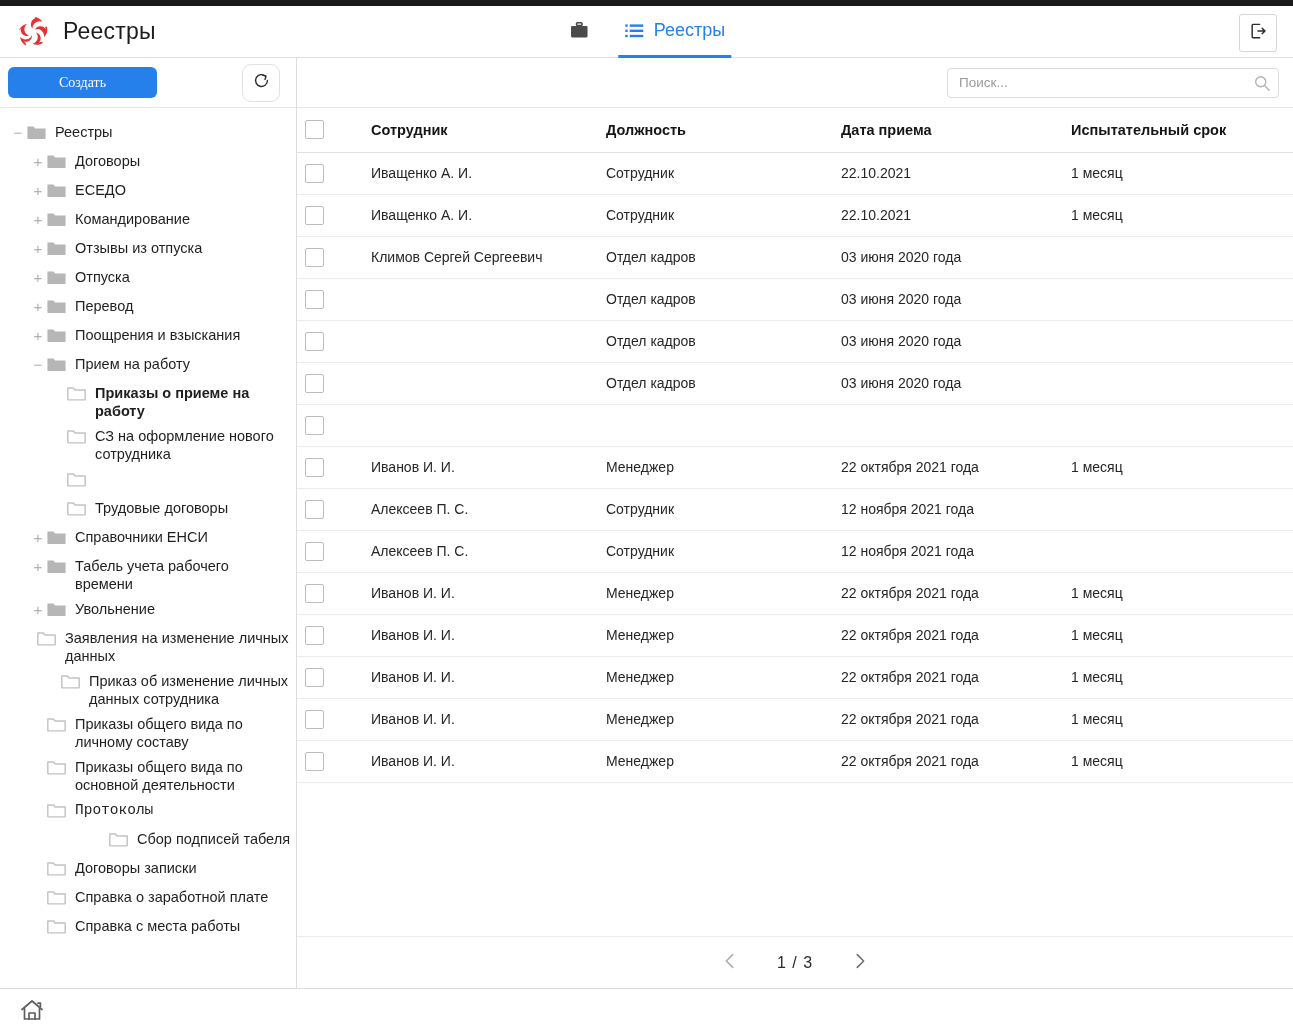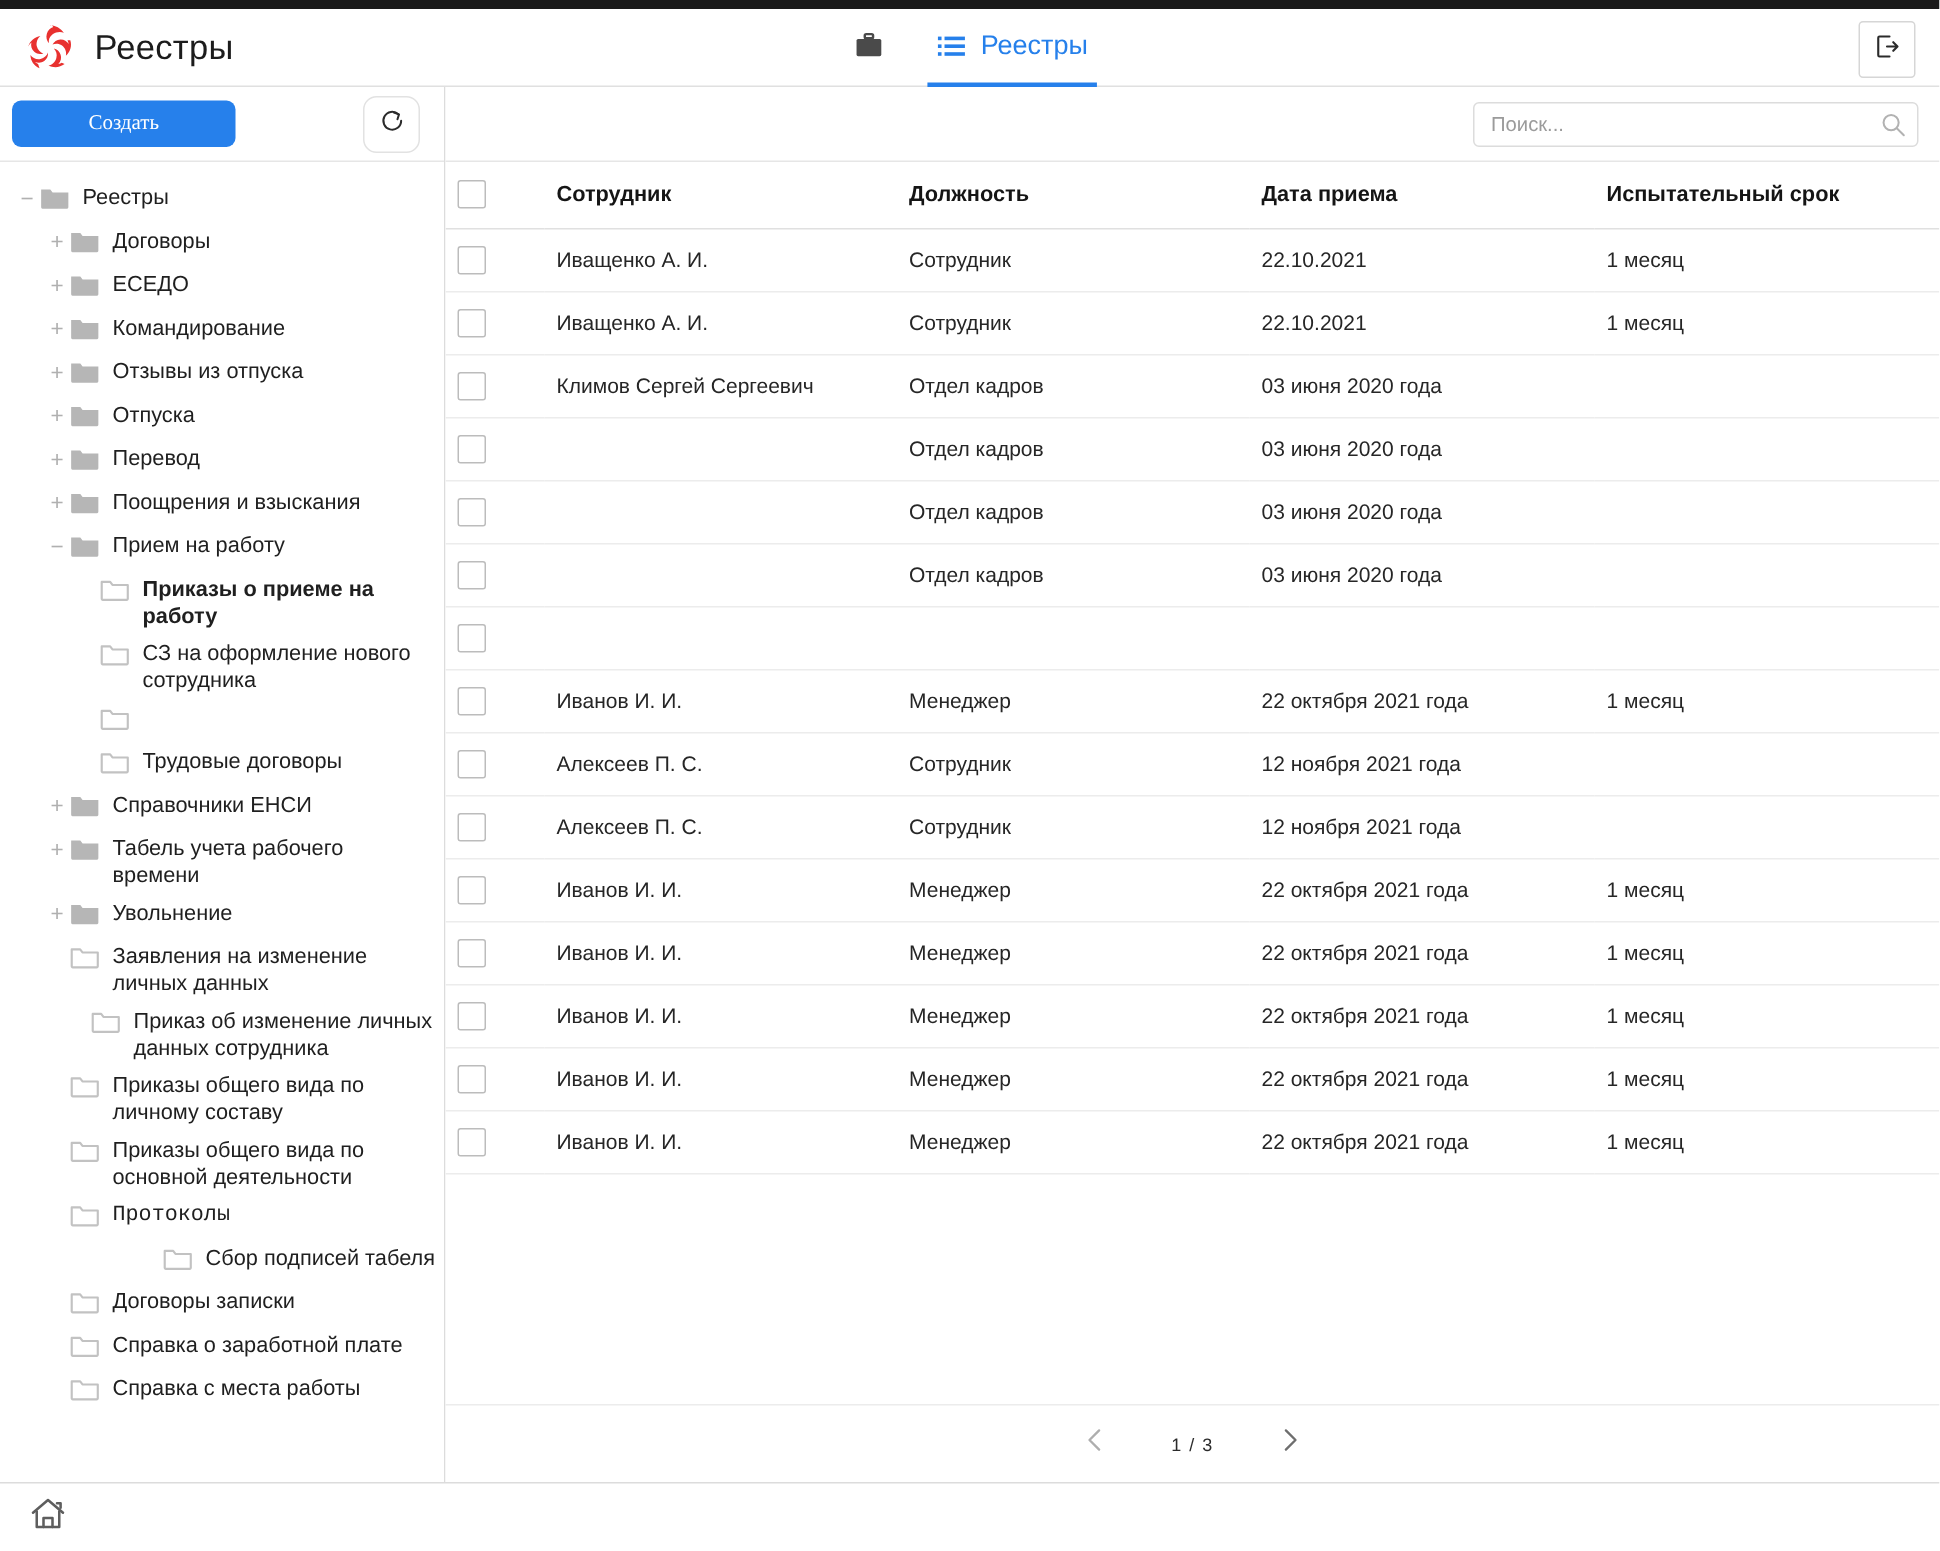--- a/index.html
+++ b/index.html
@@ -184,21 +184,21 @@
     height: 50px;
     flex: 0 0 50px;
     display: flex;
     align-items: center;
     justify-content: flex-end;
     padding-right: 14px;
     border-bottom: 1px solid #e6e6e6;
   }
   .search-box {
     position: relative;
-    width: 297px;
+    width: 332px;
     height: 30px;
     margin-left: 19px;
   }
   .search-input {
     width: 100%;
     height: 30px;
     border: 1px solid #dcdcdc;
     border-radius: 4px;
     padding: 0 32px 0 11px;
     font-size: 13.5px;
@@ -278,21 +278,21 @@
   }
   .page-arrow {
     width: 26px;
     height: 26px;
     display: flex;
     align-items: center;
     justify-content: center;
     cursor: pointer;
   }
   .page-indicator {
-    font-size: 12px;
+    font-size: 16px;
     color: #2b2b2b;
     min-width: 44px;
     text-align: center;
     letter-spacing: 1px;
   }
 
   
   .footer {
     flex: 0 0 46px;
     height: 46px;
@@ -487,21 +487,21 @@
               </svg></span>
             <span class="tree-label">Табель учета рабочего времени</span>
           </div>
           <div class="tree-node" style="padding-left: 30px;">
             <span class="toggle">+</span>
             <span class="folder"><svg viewBox="0 0 22 22" width="21" height="21" aria-hidden="true">
                 <path d="M1.5 4.6h6.4l1.6 2.1h11V17a.9.9 0 0 1-.9.9H2.4A.9.9 0 0 1 1.5 17V4.6z" fill="#b6b6b6"></path>
               </svg></span>
             <span class="tree-label">Увольнение</span>
           </div>
-          <div class="tree-node" style="padding-left: 30px;">
+          <div class="tree-node" style="padding-left: 20px;">
             <span class="toggle"></span>
             <span class="folder"><svg viewBox="0 0 22 22" width="21" height="21" aria-hidden="true">
                 <path d="M1.9 5.2h5.9l1.6 2.1h10.7V17a.7.7 0 0 1-.7.7H2.6a.7.7 0 0 1-.7-.7V5.2z" fill="none" stroke="#c2c2c2" stroke-width="1.5" stroke-linejoin="round"></path>
               </svg></span>
             <span class="tree-label">Заявления на изменение личных данных</span>
           </div>
           <div class="tree-node" style="padding-left: 44px;">
             <span class="toggle"></span>
             <span class="folder"><svg viewBox="0 0 22 22" width="21" height="21" aria-hidden="true">
                 <path d="M1.9 5.2h5.9l1.6 2.1h10.7V17a.7.7 0 0 1-.7.7H2.6a.7.7 0 0 1-.7-.7V5.2z" fill="none" stroke="#c2c2c2" stroke-width="1.5" stroke-linejoin="round"></path>

